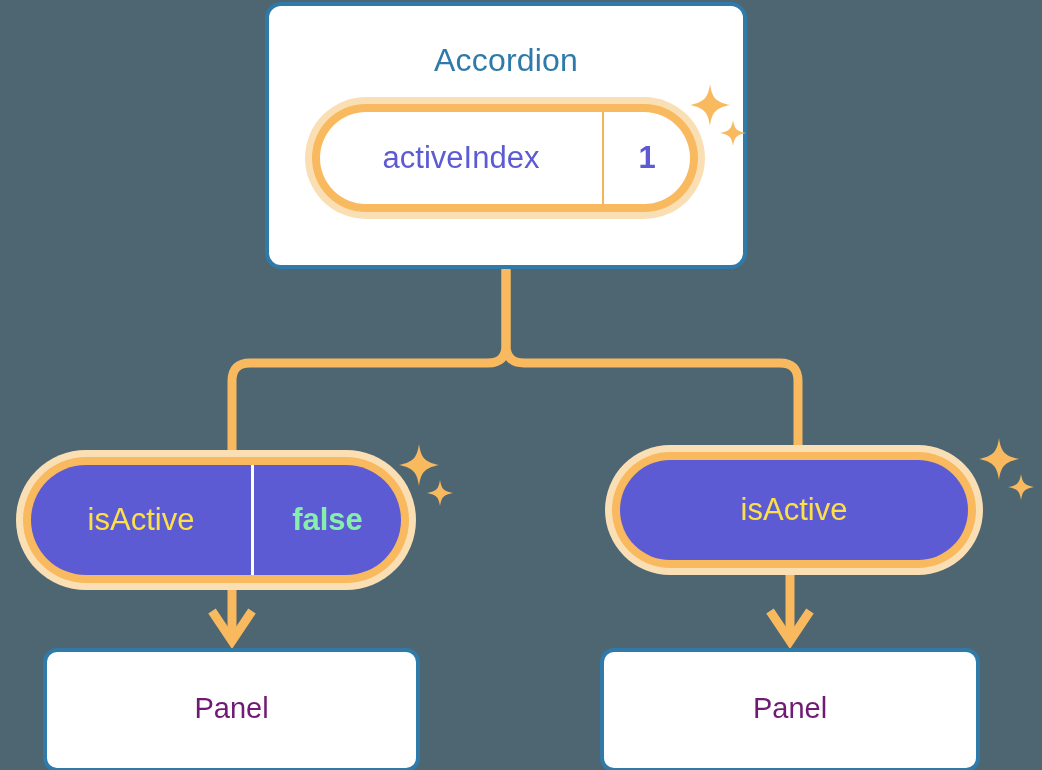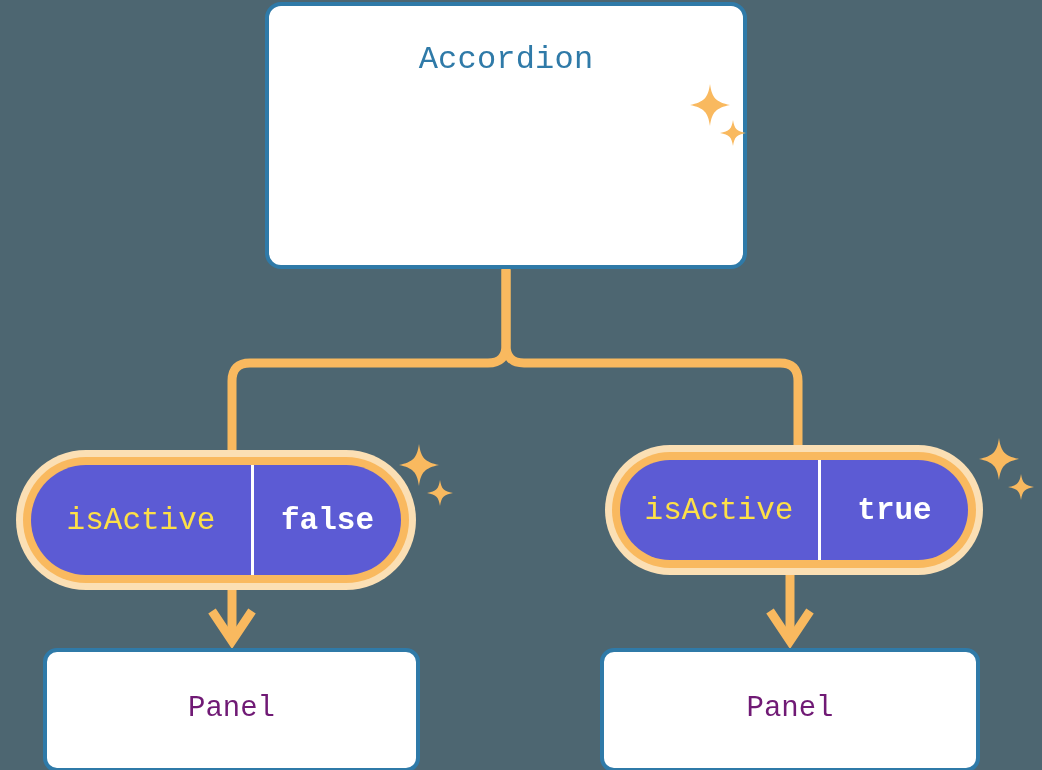--- a/index.html
+++ b/index.html
@@ -10,21 +10,20 @@
     width: 1042px;
     height: 770px;
     background: #4d6671;
     font-family: "Liberation Sans", sans-serif;
     overflow: hidden;
   }
   #stage {
     position: relative;
     width: 898px;
     height: 770px;
-    font-family: Liberation Mono, monospace;
   }
 
   
   #connectors {
     position: absolute;
     left: 0;
     top: 0;
     width: 1042px;
     height: 770px;
     z-index: 1;
@@ -129,21 +128,21 @@
 
   
   .pill-purple .pill-body { background: #5c5bd4; }
   .pill-purple .pill-key {
     color: #fde047;
     font-size: 31px;
     padding: 0 24px;
     flex: 1;
   }
   .pill-purple .pill-val {
-    color: #ffffff;
+    color: #86efac;
     font-size: 31px;
     font-weight: bold;
     border-left: 3px solid #ffffff;
     padding: 0 16px;
   }
 
   #pill-active-index { left: 305px; top: 97px;  width: 400px; height: 122px; }
   #pill-is-active-left  { left: 16px;  top: 450px; width: 400px; height: 140px; }
   #pill-is-active-right { left: 605px; top: 445px; width: 378px; height: 130px; }
 
@@ -174,20 +173,28 @@
     <path d="M212 611 L232 641 L252 611" fill="none" stroke="#f9b95f" stroke-width="9" stroke-linecap="butt" stroke-linejoin="miter"></path>
 
     <path d="M790 570 L790 640" fill="none" stroke="#f9b95f" stroke-width="9"></path>
     <path d="M770 611 L790 641 L810 611" fill="none" stroke="#f9b95f" stroke-width="9" stroke-linecap="butt" stroke-linejoin="miter"></path>
   </svg>
 
   <div id="accordion-card" class="card">
     <div class="card-title">Accordion</div>
   </div>
 
+  <div id="pill-active-index" class="pill-wrap pill-white">
+    <div class="pill-ring">
+      <div class="pill-body">
+        <div class="pill-key">activeIndex</div>
+        <div class="pill-val">1</div>
+      </div>
+    </div>
+  </div>
 
   <svg id="sparkle-accordion" class="sparkles" width="62" height="70" viewBox="0 0 62 70">
     <path d="M24 2 C26 16 30 20 44 23 C30 26 26 30 24 44 C22 30 18 26 4 23 C18 20 22 16 24 2 Z" fill="#f9b95f"></path>
     <path d="M47 38 C48.4 47 50.8 49.4 60 51 C50.8 52.6 48.4 55 47 64 C45.6 55 43.2 52.6 34 51 C43.2 49.4 45.6 47 47 38 Z" fill="#f9b95f"></path>
   </svg>
 
   <div id="pill-is-active-left" class="pill-wrap pill-purple">
     <div class="pill-ring">
       <div class="pill-body">
         <div class="pill-key">isActive</div>
@@ -202,21 +209,20 @@
   </svg>
 
   <div id="panel-left" class="panel-card">
     <div class="panel-label">Panel</div>
   </div>
 
   <div id="pill-is-active-right" class="pill-wrap pill-purple">
     <div class="pill-ring">
       <div class="pill-body">
         <div class="pill-key">isActive</div>
-        <div class="pill-val">true</div>
       </div>
     </div>
   </div>
 
   <svg id="sparkle-right-pill" class="sparkles" width="62" height="72" viewBox="0 0 62 72">
     <path d="M22 6 C24 20 28 24 42 27 C28 30 24 34 22 48 C20 34 16 30 2 27 C16 24 20 20 22 6 Z" fill="#f9b95f"></path>
     <path d="M44 42 C45.4 51 47.8 53.4 57 55 C47.8 56.6 45.4 59 44 68 C42.6 59 40.2 56.6 31 55 C40.2 53.4 42.6 51 44 42 Z" fill="#f9b95f"></path>
   </svg>
 
   <div id="panel-right" class="panel-card">

